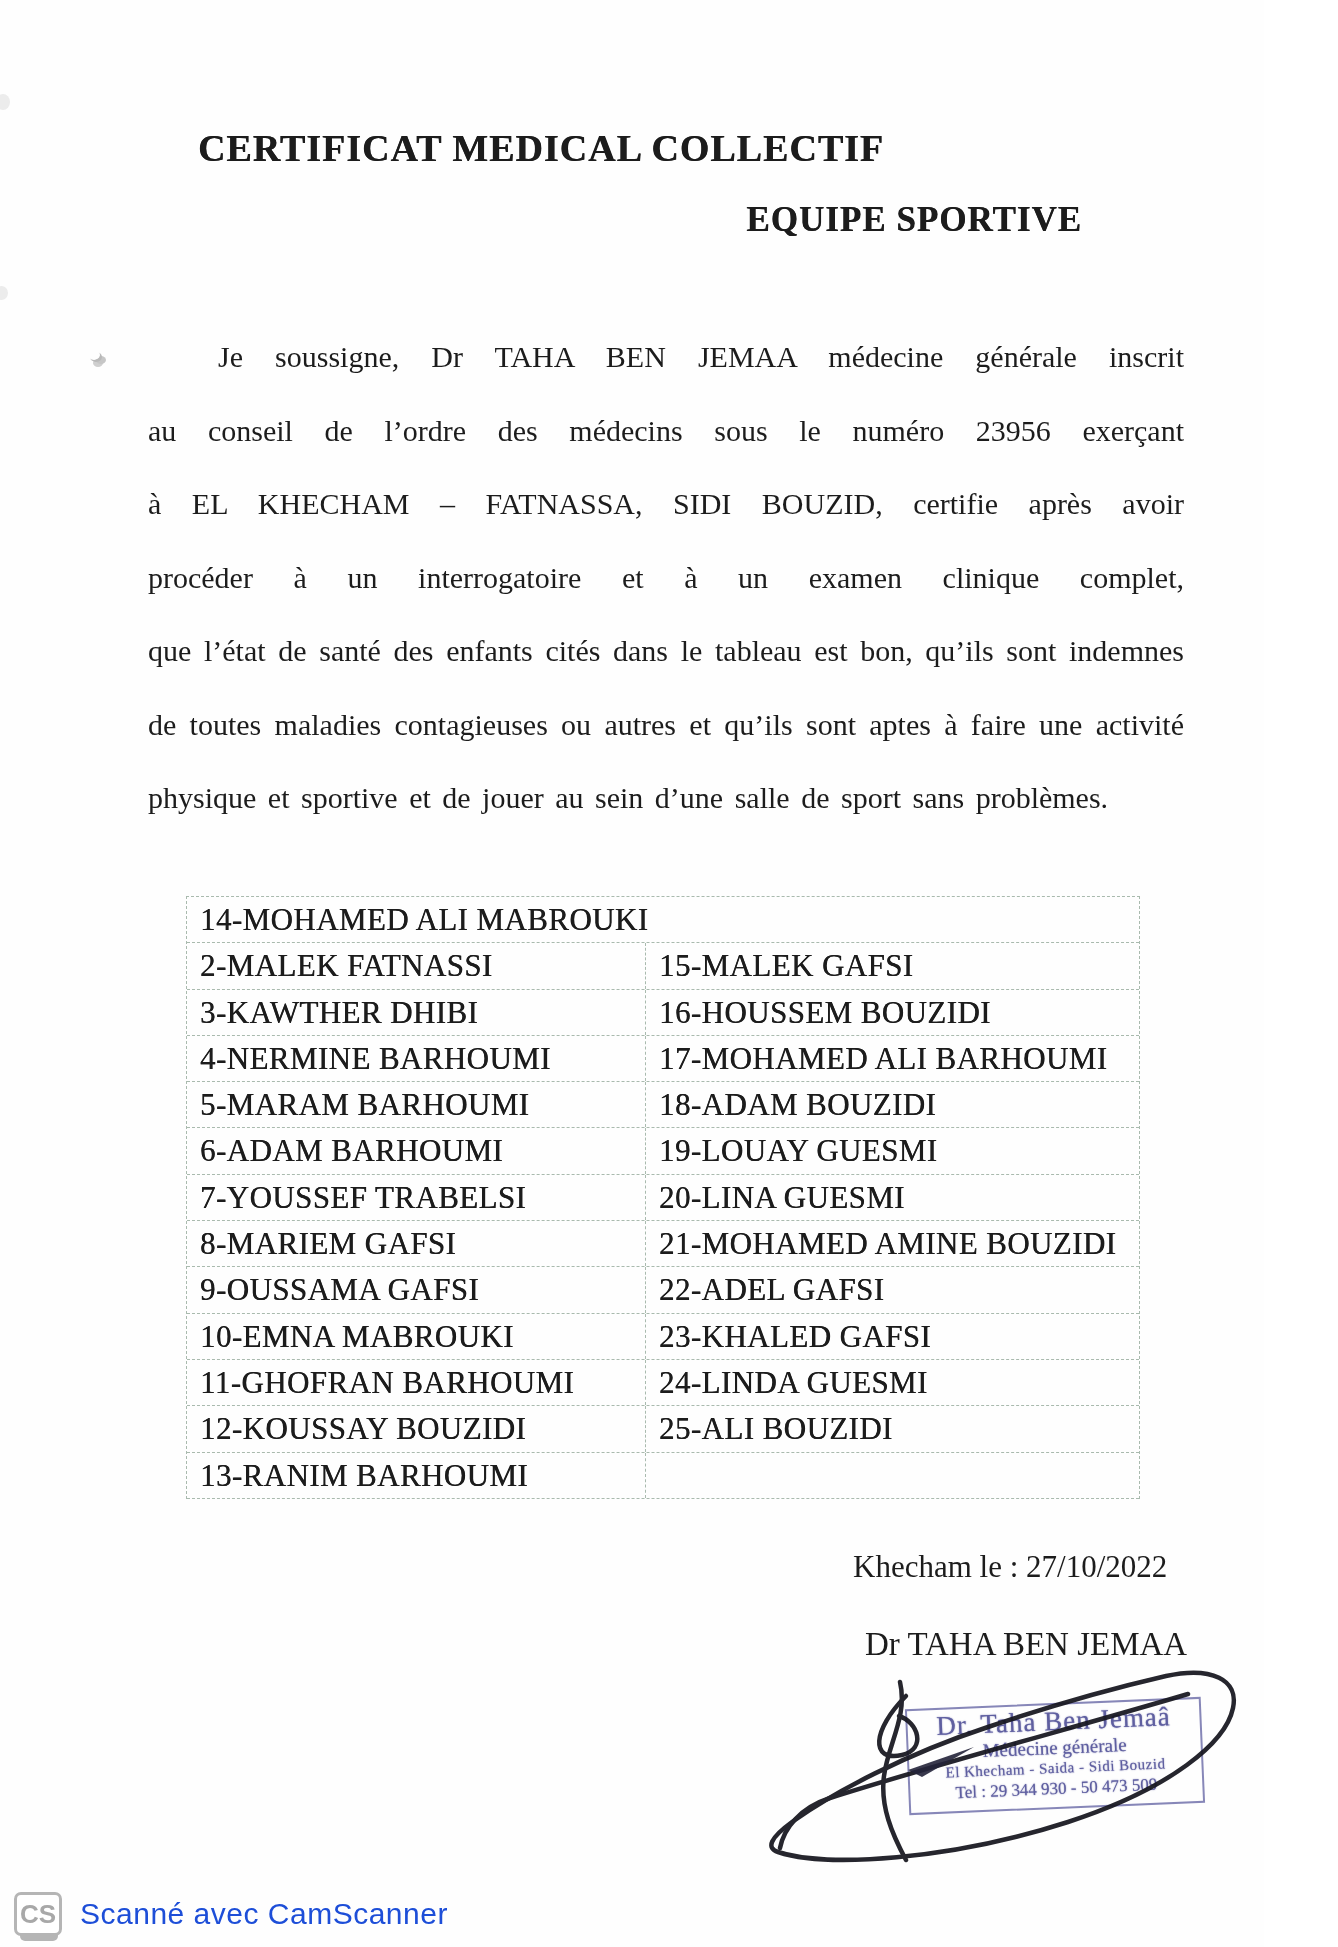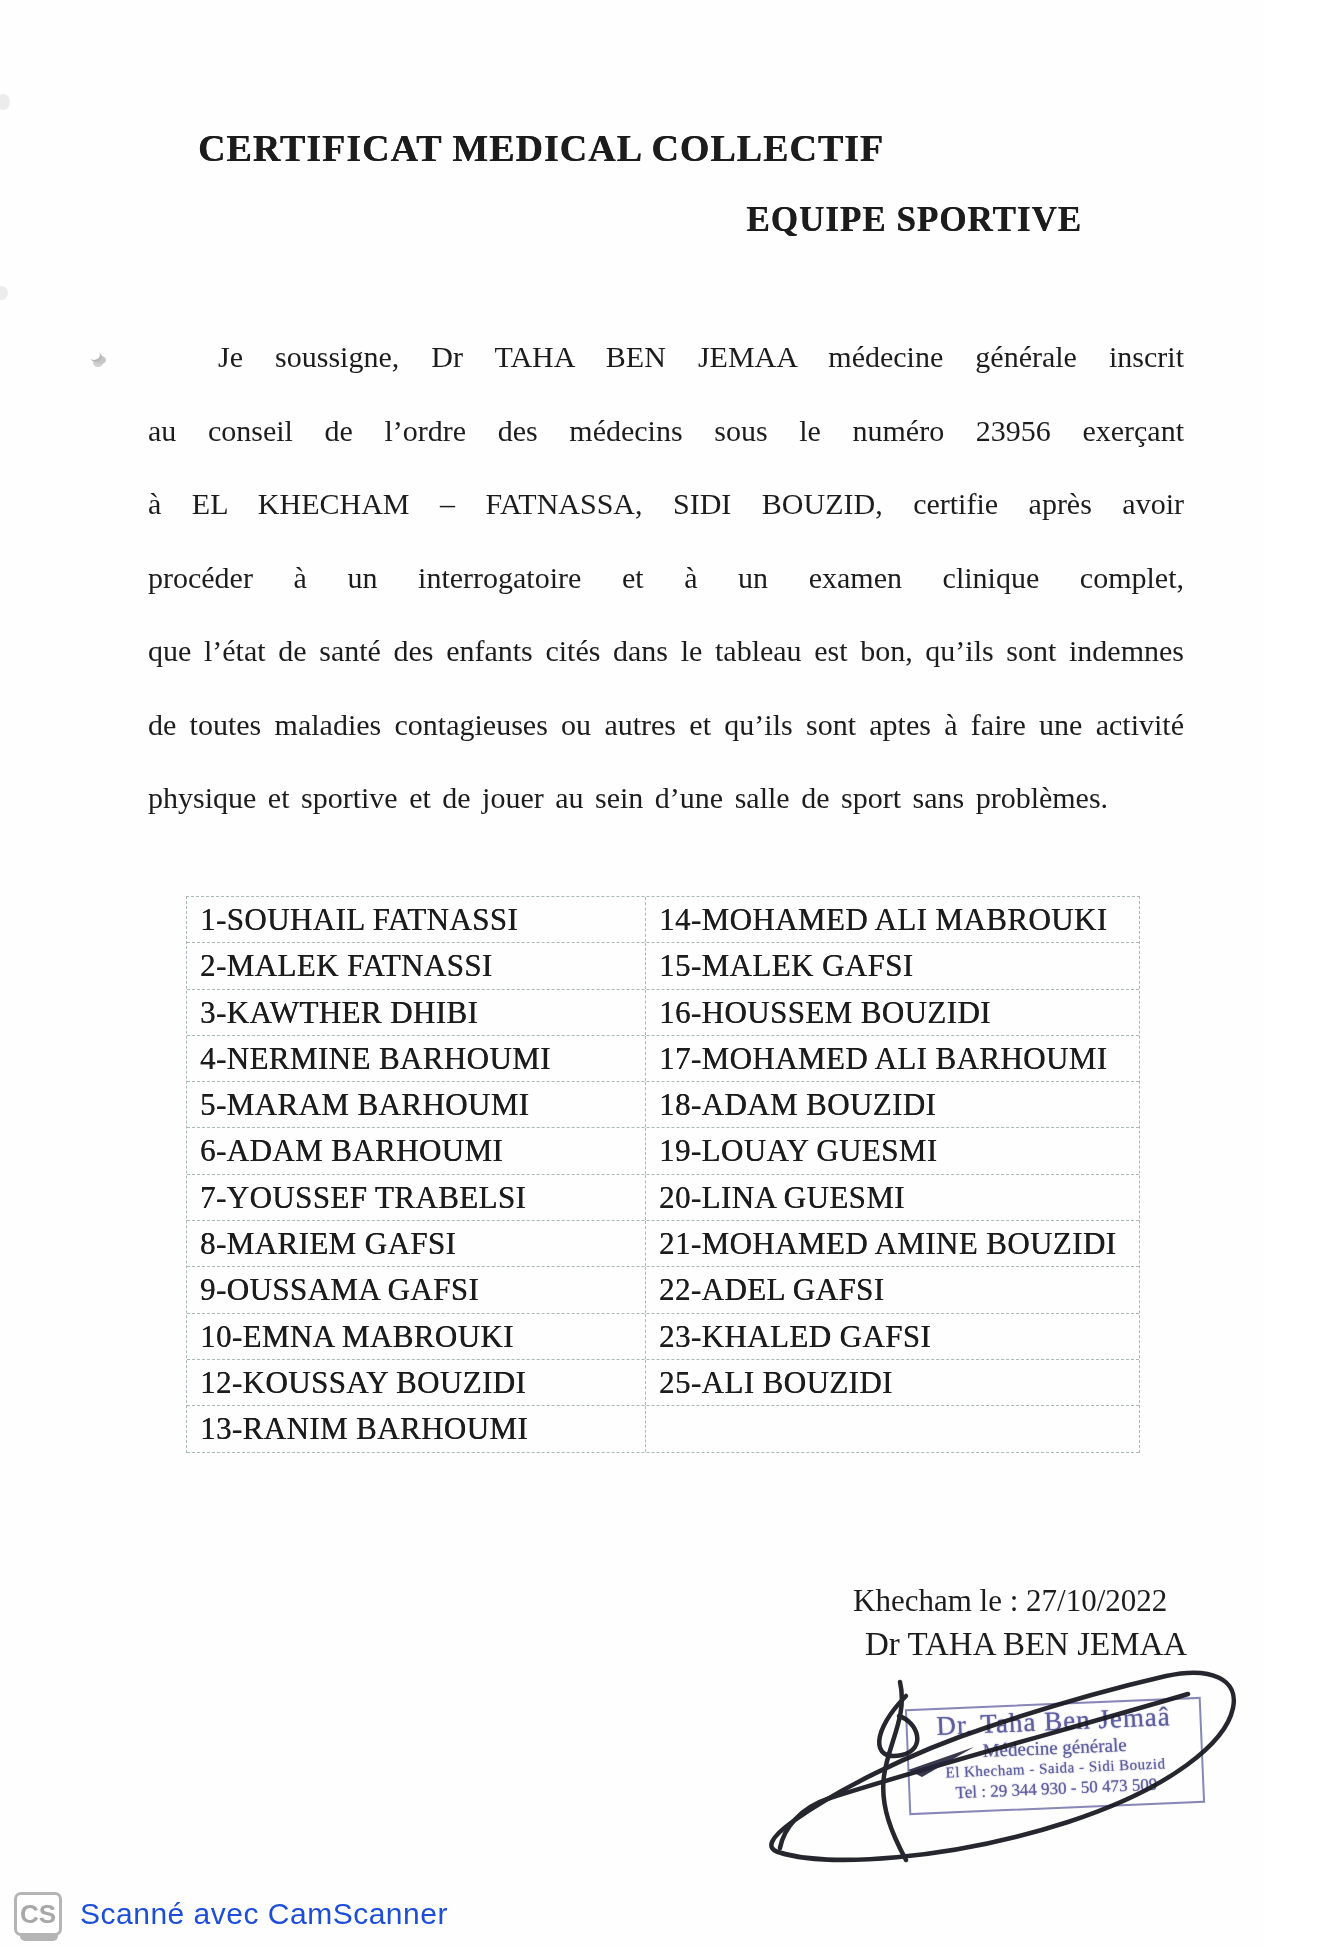--- a/index.html
+++ b/index.html
@@ -34,21 +34,21 @@
     border:1px dashed #a9baae;border-bottom:none;
   }
   .roster .row{display:flex;height:45.3px;border-bottom:1px dashed #a9baae;}
   .roster .cell{
     line-height:45.3px;font-size:31px;letter-spacing:0.4px;white-space:nowrap;
     padding-left:13px;text-shadow:0.35px 0 0 currentColor;overflow:visible;
   }
   .roster .cell.l{width:445px;border-right:1px dashed #a9baae;}
   .roster .cell.r{flex:1;}
   
-  .place-date{position:absolute;left:853px;top:1549px;font-size:31px;margin-top:34px;}
+  .place-date{position:absolute;left:853px;top:1549px;font-size:31px;}
   .doctor-name{position:absolute;left:865px;top:1626px;font-size:33px;}
   
   .stamp{
     position:absolute;left:907px;top:1703px;width:292px;height:102px;
     border:2px solid rgba(73,73,148,0.75);transform:rotate(-2.4deg);
     color:#4a4a94;text-align:center;opacity:0.88;
     text-shadow:0 0 1.4px rgba(74,74,148,0.9);
   }
   .stamp .s1{font-size:27px;line-height:31px;margin-top:1px;letter-spacing:1px;}
   .stamp .s2{font-size:19px;line-height:21px;}
@@ -91,21 +91,20 @@
       <div class="line">au conseil de l’ordre des médecins sous le numéro 23956 exerçant</div>
       <div class="line">à EL KHECHAM – FATNASSA, SIDI BOUZID, certifie après avoir</div>
       <div class="line">procéder à un interrogatoire et à un examen clinique complet,</div>
       <div class="line">que l’état de santé des enfants cités dans le tableau est bon, qu’ils sont indemnes</div>
       <div class="line">de toutes maladies contagieuses ou autres et qu’ils sont aptes à faire une activité</div>
       <div class="line">physique et sportive et de jouer au sein d’une salle de sport sans problèmes.</div>
     </div>
 
   <div class="roster" id="roster">
       <div class="row">
-        <div class="cell l">1-SOUHAIL FATNASSI</div>
         <div class="cell r">14-MOHAMED ALI MABROUKI</div>
       </div>
       <div class="row">
         <div class="cell l">2-MALEK FATNASSI</div>
         <div class="cell r">15-MALEK GAFSI</div>
       </div>
       <div class="row">
         <div class="cell l">3-KAWTHER DHIBI</div>
         <div class="cell r">16-HOUSSEM BOUZIDI</div>
       </div>
@@ -129,20 +128,24 @@
         <div class="cell l">8-MARIEM GAFSI</div>
         <div class="cell r">21-MOHAMED AMINE BOUZIDI</div>
       </div>
       <div class="row">
         <div class="cell l">9-OUSSAMA GAFSI</div>
         <div class="cell r">22-ADEL GAFSI</div>
       </div>
       <div class="row">
         <div class="cell l">10-EMNA MABROUKI</div>
         <div class="cell r">23-KHALED GAFSI</div>
+      </div>
+      <div class="row">
+        <div class="cell l">11-GHOFRAN BARHOUMI</div>
+        <div class="cell r">24-LINDA GUESMI</div>
       </div>
       <div class="row">
         <div class="cell l">12-KOUSSAY BOUZIDI</div>
         <div class="cell r">25-ALI BOUZIDI</div>
       </div>
       <div class="row">
         <div class="cell l">13-RANIM BARHOUMI</div>
         <div class="cell r"></div>
       </div>
     </div>

